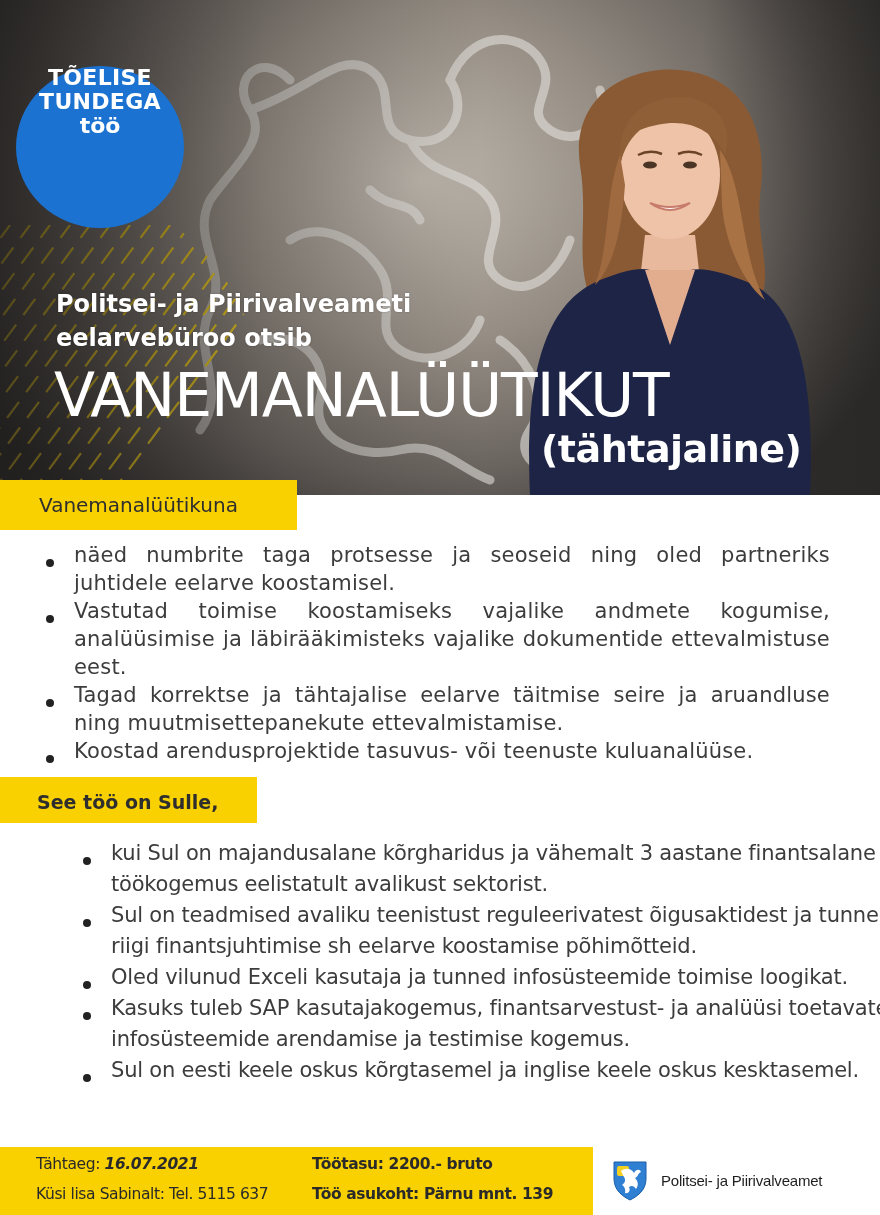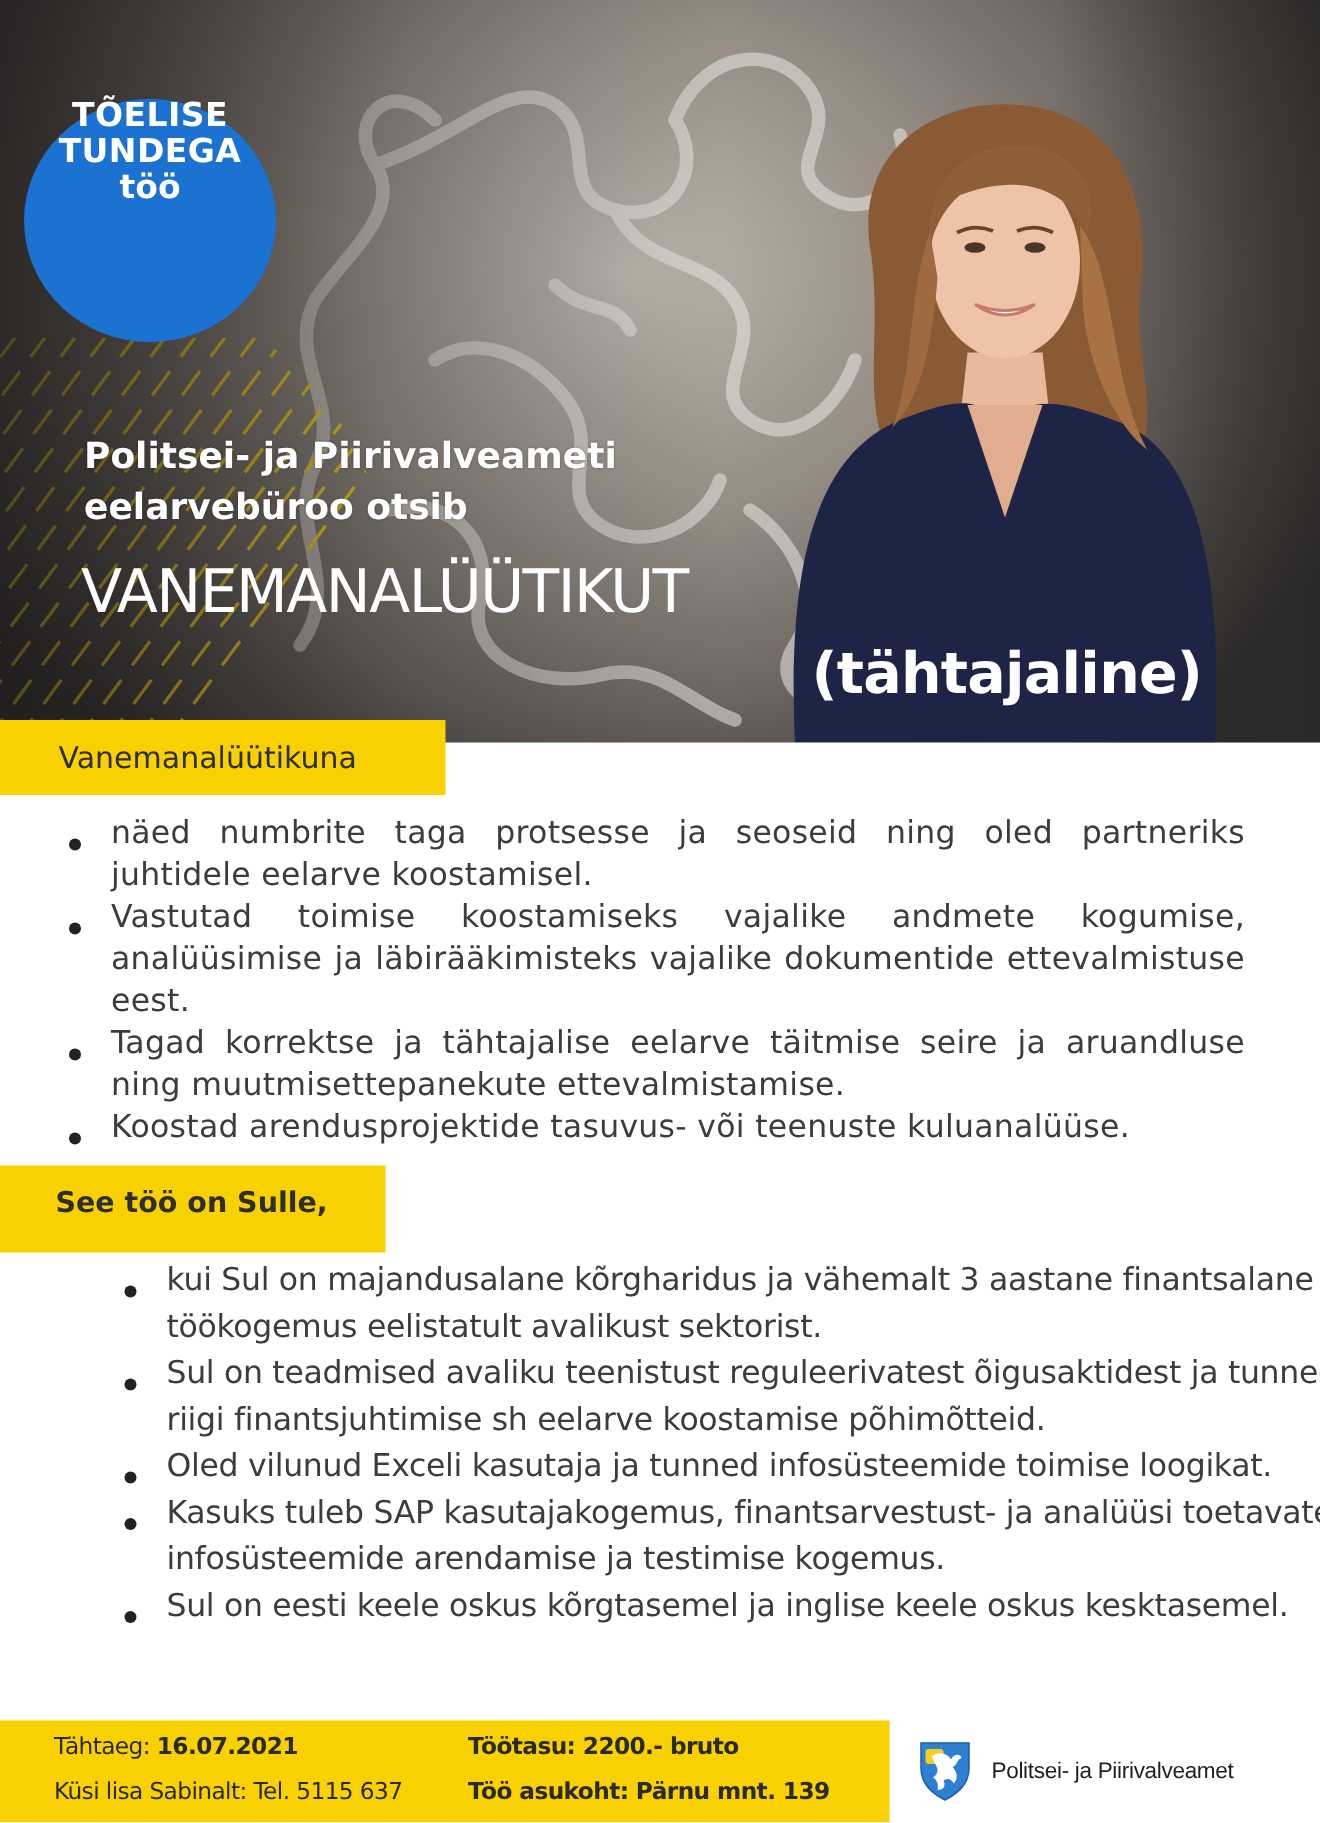--- a/index.html
+++ b/index.html
@@ -27,33 +27,33 @@
   }
   .badge .l1, .badge .l2 { font-size: 22px; letter-spacing: 0.3px; }
   .badge .l3 { font-size: 22px; }
 
   .hero-sub {
     position: absolute; left: 56px; top: 287px; color: #fff; font-family: "DejaVu Sans", sans-serif;
     font-size: 24px; line-height: 34px; font-weight: bold; text-shadow: 0 0 2px rgba(0,0,0,0.3);
   }
   .hero-title {
     position: absolute; left: 54px; top: 362px; color: #fff; font-family: "DejaVu Sans", sans-serif;
-    font-size: 40px; line-height: 66px; letter-spacing: -1px; font-weight: normal;
+    font-size: 60px; line-height: 66px; letter-spacing: -1px; font-weight: normal;
   }
   .hero-note {
     position: absolute; left: 541px; top: 424px; color: #fff; font-family: "DejaVu Sans", sans-serif;
     font-size: 38px; font-weight: bold; line-height: 50px; letter-spacing: -0.5px;
   }
 
   .section-header {
     position: absolute; left: 0; background: #f9d100; color: #2e2e2e;
     font-family: "DejaVu Sans", sans-serif; font-size: 20px; line-height: 50px; padding-left: 39px;
   }
   .sh1 { top: 480px; width: 297px; height: 50px; }
-  .sh2 { top: 777px; width: 257px; height: 58px; font-weight: bold; font-size: 19px; padding-left: 37px; }
+  .sh2 { top: 777px; width: 257px; height: 46px; font-weight: bold; font-size: 19px; padding-left: 37px; }
 
   ul.bullets { position: absolute; left: 0; list-style: none; }
   ul.bullets li { position: relative; padding-left: 74px; font-family: "DejaVu Sans", sans-serif; color: #3c3c3c; }
   ul.bullets li::before {
     content: ""; position: absolute; left: 46px; width: 8px; height: 8px; border-radius: 50%; background: #222;
   }
   .list1 { top: 541px; width: 830px; }
   .list1 li { font-size: 21px; line-height: 28px; text-align: justify; text-align-last: left; letter-spacing: 0.2px; }
   .list1 li::before { top: 18px; }
   .list2 { top: 838px; width: 860px; margin-left: 37px; }
@@ -62,21 +62,21 @@
 
   .footer-box {
     position: absolute; left: 0; top: 1147px; width: 593px; height: 68px; background: #f9d100;
     font-family: "DejaVu Sans", sans-serif; font-size: 15.5px; color: #2a2a2a;
   }
   .footer-box .cell { position: absolute; white-space: nowrap; letter-spacing: -0.4px; }
   .footer-box .c1 { left: 36px; top: 8px; }
   .footer-box .c2 { left: 36px; top: 38px; }
   .footer-box .c3 { left: 312px; top: 8px; font-weight: bold; }
   .footer-box .c4 { left: 312px; top: 38px; font-weight: bold; }
-  .footer-box b { font-weight: bold; }
+  .footer-box b { font-weight: bold; font-style: italic; }
 
   .org-logo { position: absolute; left: 612px; top: 1157px; width: 260px; height: 46px; display: flex; align-items: center; }
   .org-logo svg { width: 36px; height: 42px; }
   .org-logo .org-name { margin-left: 13px; font-family: Liberation Sans, sans-serif; font-size: 15px; color: #1e1e1e; white-space: nowrap; letter-spacing: -0.2px; }
 </style>
 </head>
 <body>
 
 <div class="hero">
   <svg class="lion-outline" viewBox="0 0 460 480" fill="none" stroke="#e8e6e2" stroke-width="9" stroke-linecap="round" stroke-linejoin="round">

